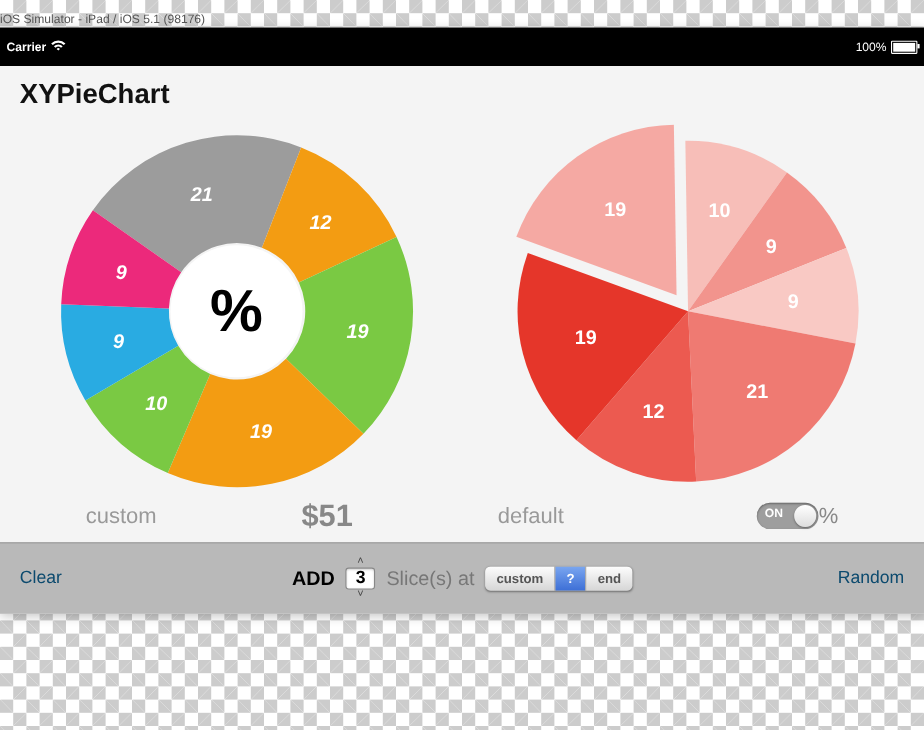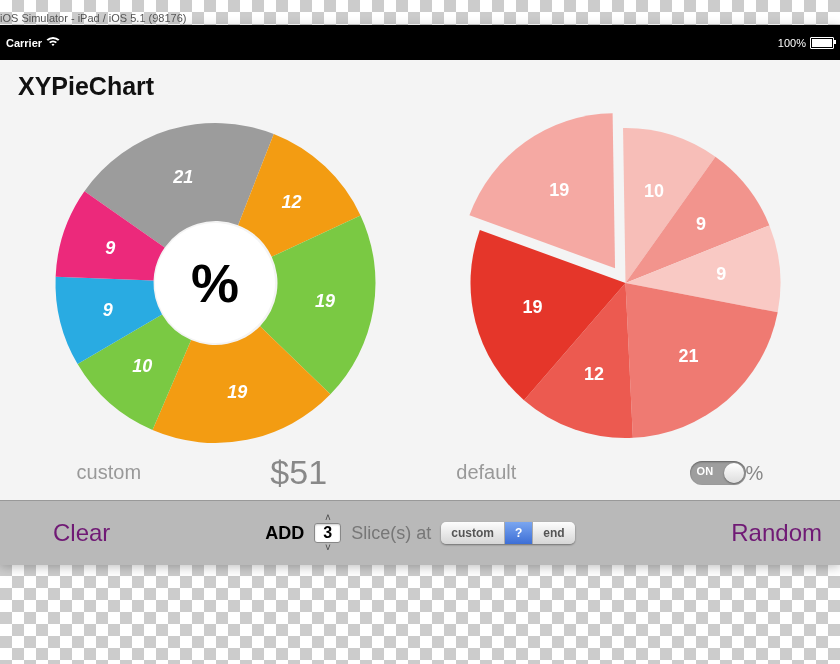--- a/index.html
+++ b/index.html
@@ -27,28 +27,28 @@
 .app{background:#f4f4f4;}
 .app-title{font-size:25px;font-weight:bold;padding:12px 18px 4px 18px;color:#111;}
 .charts{display:flex;justify-content:space-around;align-items:flex-start;padding:8px 10px 0 10px;}
 .chart-box{width:345px;height:340px;position:relative;}
 .chart-svg{width:100%;height:100%;}
 .slice-label{font-size:18px;font-style:italic;font-weight:600;fill:#fff;font-family:"Helvetica Neue",Helvetica,Arial,sans-serif;}
 .slice-label2{font-size:18px;font-weight:700;fill:#fff;font-family:"Helvetica Neue",Helvetica,Arial,sans-serif;}
 .donut-center{position:absolute;left:50%;top:50%;width:120px;height:120px;margin-left:-60px;margin-top:-60px;background:#fff;border-radius:50%;display:flex;align-items:center;justify-content:center;font-size:54px;font-weight:800;color:#000;}
 .below{display:flex;align-items:center;justify-content:space-around;padding:0 12px 8px 12px;}
 .caption{color:#999;font-size:20px;}
-.amount{color:#888;font-size:34px;font-weight:400;}
+.amount{color:#888;font-size:28px;font-weight:700;}
 .toggle-wrap{display:flex;align-items:flex-end;gap:0;padding-left:44px;}
 .toggle{width:56px;height:24px;border-radius:12px;background:#9e9e9e;position:relative;box-shadow:inset 0 1px 2px rgba(0,0,0,.4);}
 .toggle .on-text{position:absolute;left:7px;top:4px;font-size:11px;font-weight:bold;color:#fff;}
 .toggle .knob{position:absolute;right:2px;top:2px;width:20px;height:20px;border-radius:50%;background:linear-gradient(#fff,#ddd);box-shadow:0 1px 2px rgba(0,0,0,.4);}
 .pct{font-size:20px;color:#888;}
 .toolbar{background:#b9b9b9;border-top:1px solid #999;height:64px;display:flex;align-items:center;padding:0 18px;position:relative;}
-.tb-btn{font-size:24px;color:#701a75;cursor:pointer;margin-left:35px;}
+.tb-btn{font-size:16px;color:#0c4a6e;cursor:pointer;}
 .tb-center{position:absolute;left:0;right:0;display:flex;justify-content:center;align-items:center;gap:10px;}
 .add-label{font-size:18px;font-weight:bold;}
 .stepper{display:flex;flex-direction:column;align-items:center;line-height:1;}
 .stepper-arrow{font-size:10px;color:#444;cursor:pointer;}
 .stepper-val{background:#fff;border:1px solid #888;border-radius:3px;padding:1px 8px;font-size:16px;font-weight:600;box-shadow:inset 0 1px 2px rgba(0,0,0,.2);}
 .slices-label{font-size:18px;color:#777;}
 .segmented{display:flex;border-radius:5px;overflow:hidden;box-shadow:0 1px 2px rgba(0,0,0,.4);}
 .seg{padding:4px 10px;font-size:12px;font-weight:600;background:linear-gradient(#fdfdfd,#d6d6d6);color:#555;border-right:1px solid #aaa;cursor:pointer;}
 .seg:last-child{border-right:none;}
 .seg.sel{background:linear-gradient(#7aa6f0,#3d6fd6);color:#fff;}

